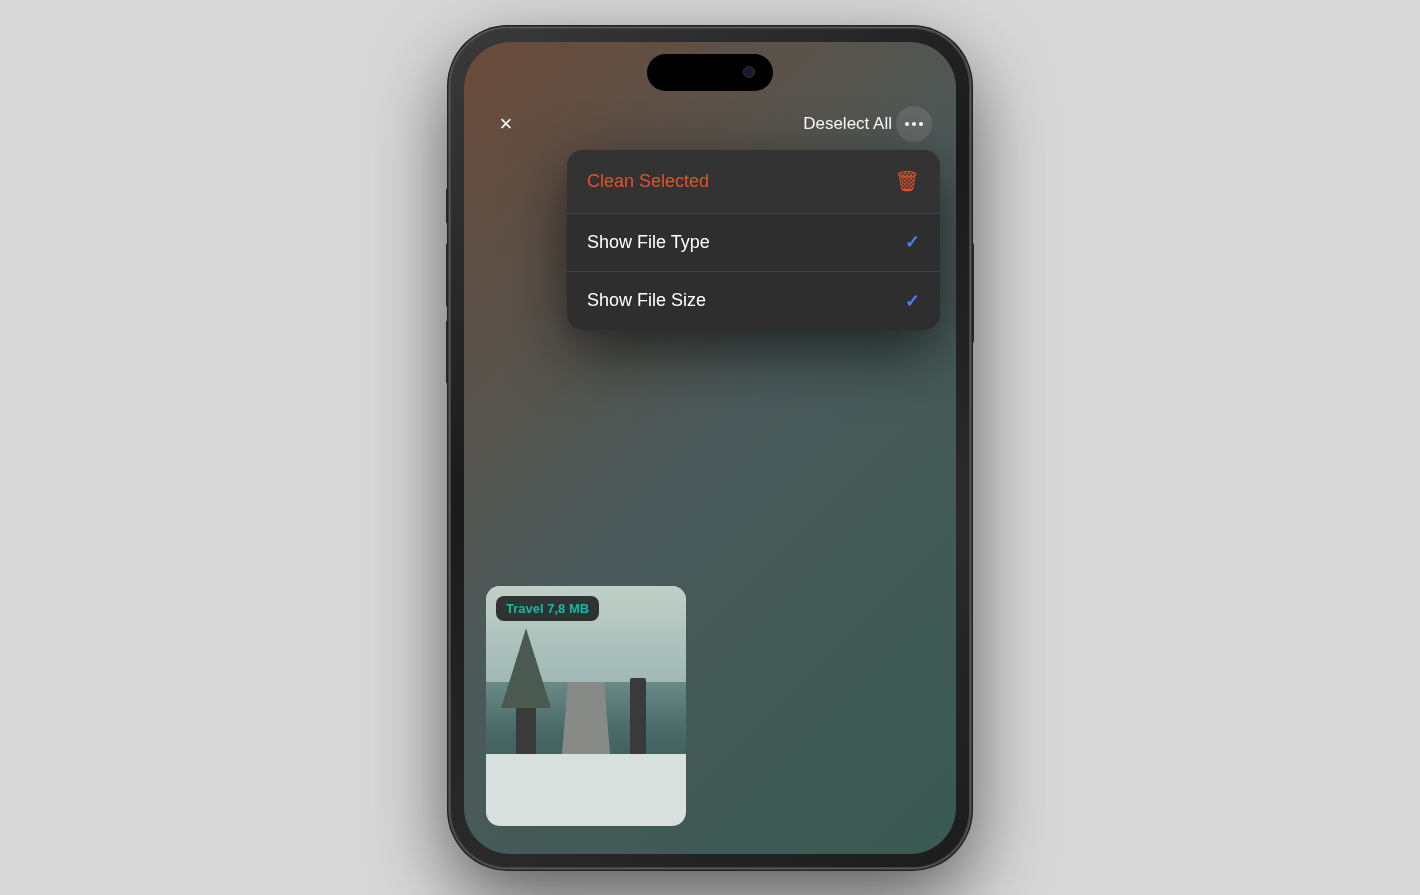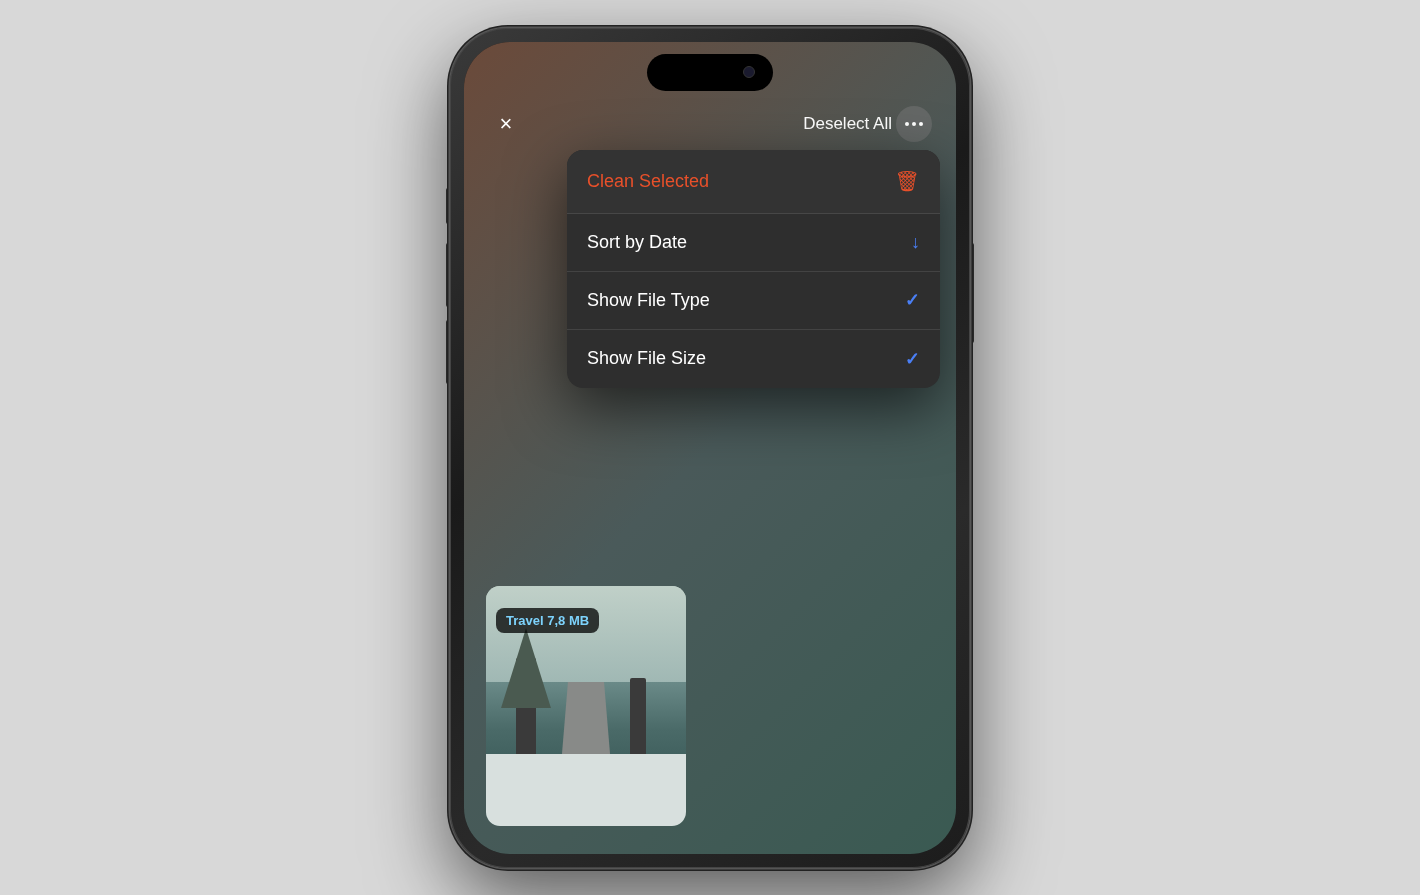--- a/index.html
+++ b/index.html
@@ -265,26 +265,25 @@
       height: 100%;
       background: linear-gradient(180deg, #b8c8c0 0%, #8aacaa 20%, #6a8a88 40%, #4a6a68 60%, #3a5a58 80%, #2a4a48 100%);
       position: relative;
     }
 
     .travel-label {
       position: absolute;
       top: 10px;
       left: 10px;
       background: rgba(0,0,0,0.75);
-      color: #7dd3fc;
+      color: #14b8a6;
       font-size: 13px;
       font-weight: 700;
       padding: 5px 10px;
       border-radius: 8px;
-      margin-top: 12px;
     }
 
     
     .dropdown-menu {
       position: absolute;
       top: 108px;
       left: 87px;
       right: 16px;
       border-radius: 16px;
       overflow: hidden;
@@ -438,24 +437,20 @@
       <div class="travel-label">Travel 7,8 MB</div>
     </div>
 
     <div class="dropdown-menu">
 
       <div class="menu-item menu-item-first">
         <span class="menu-item-label danger">Clean Selected</span>
         <span class="menu-icon-trash">🗑</span>
       </div>
 
-      <div class="menu-item">
-        <span class="menu-item-label">Sort by Date</span>
-        <span class="menu-icon-arrow-down">↓</span>
-      </div>
 
 
       <div class="menu-item">
         <span class="menu-item-label">Show File Type</span>
         <span class="menu-icon-check">✓</span>
       </div>
 
       <div class="menu-item">
         <span class="menu-item-label">Show File Size</span>
         <span class="menu-icon-check">✓</span>

